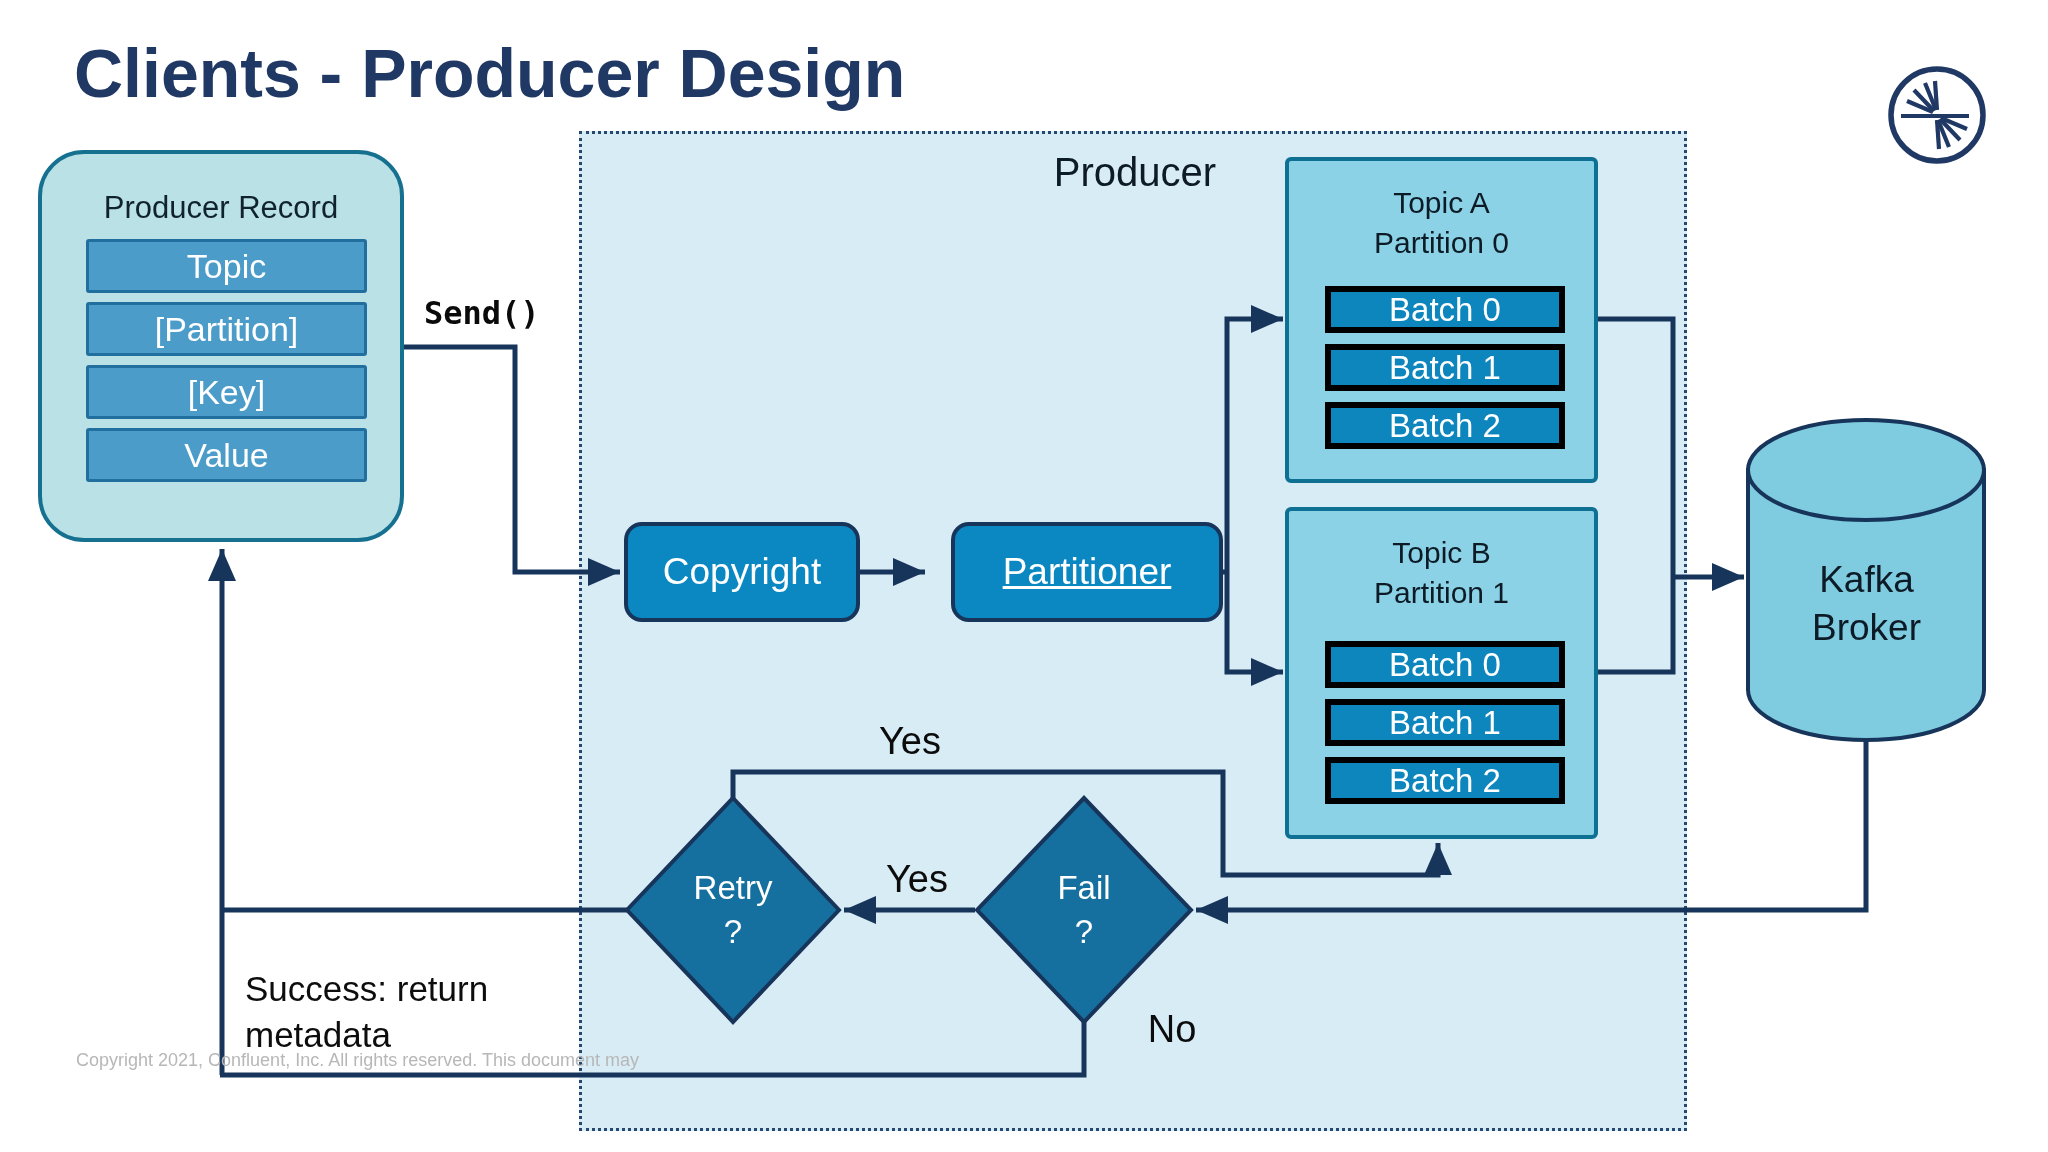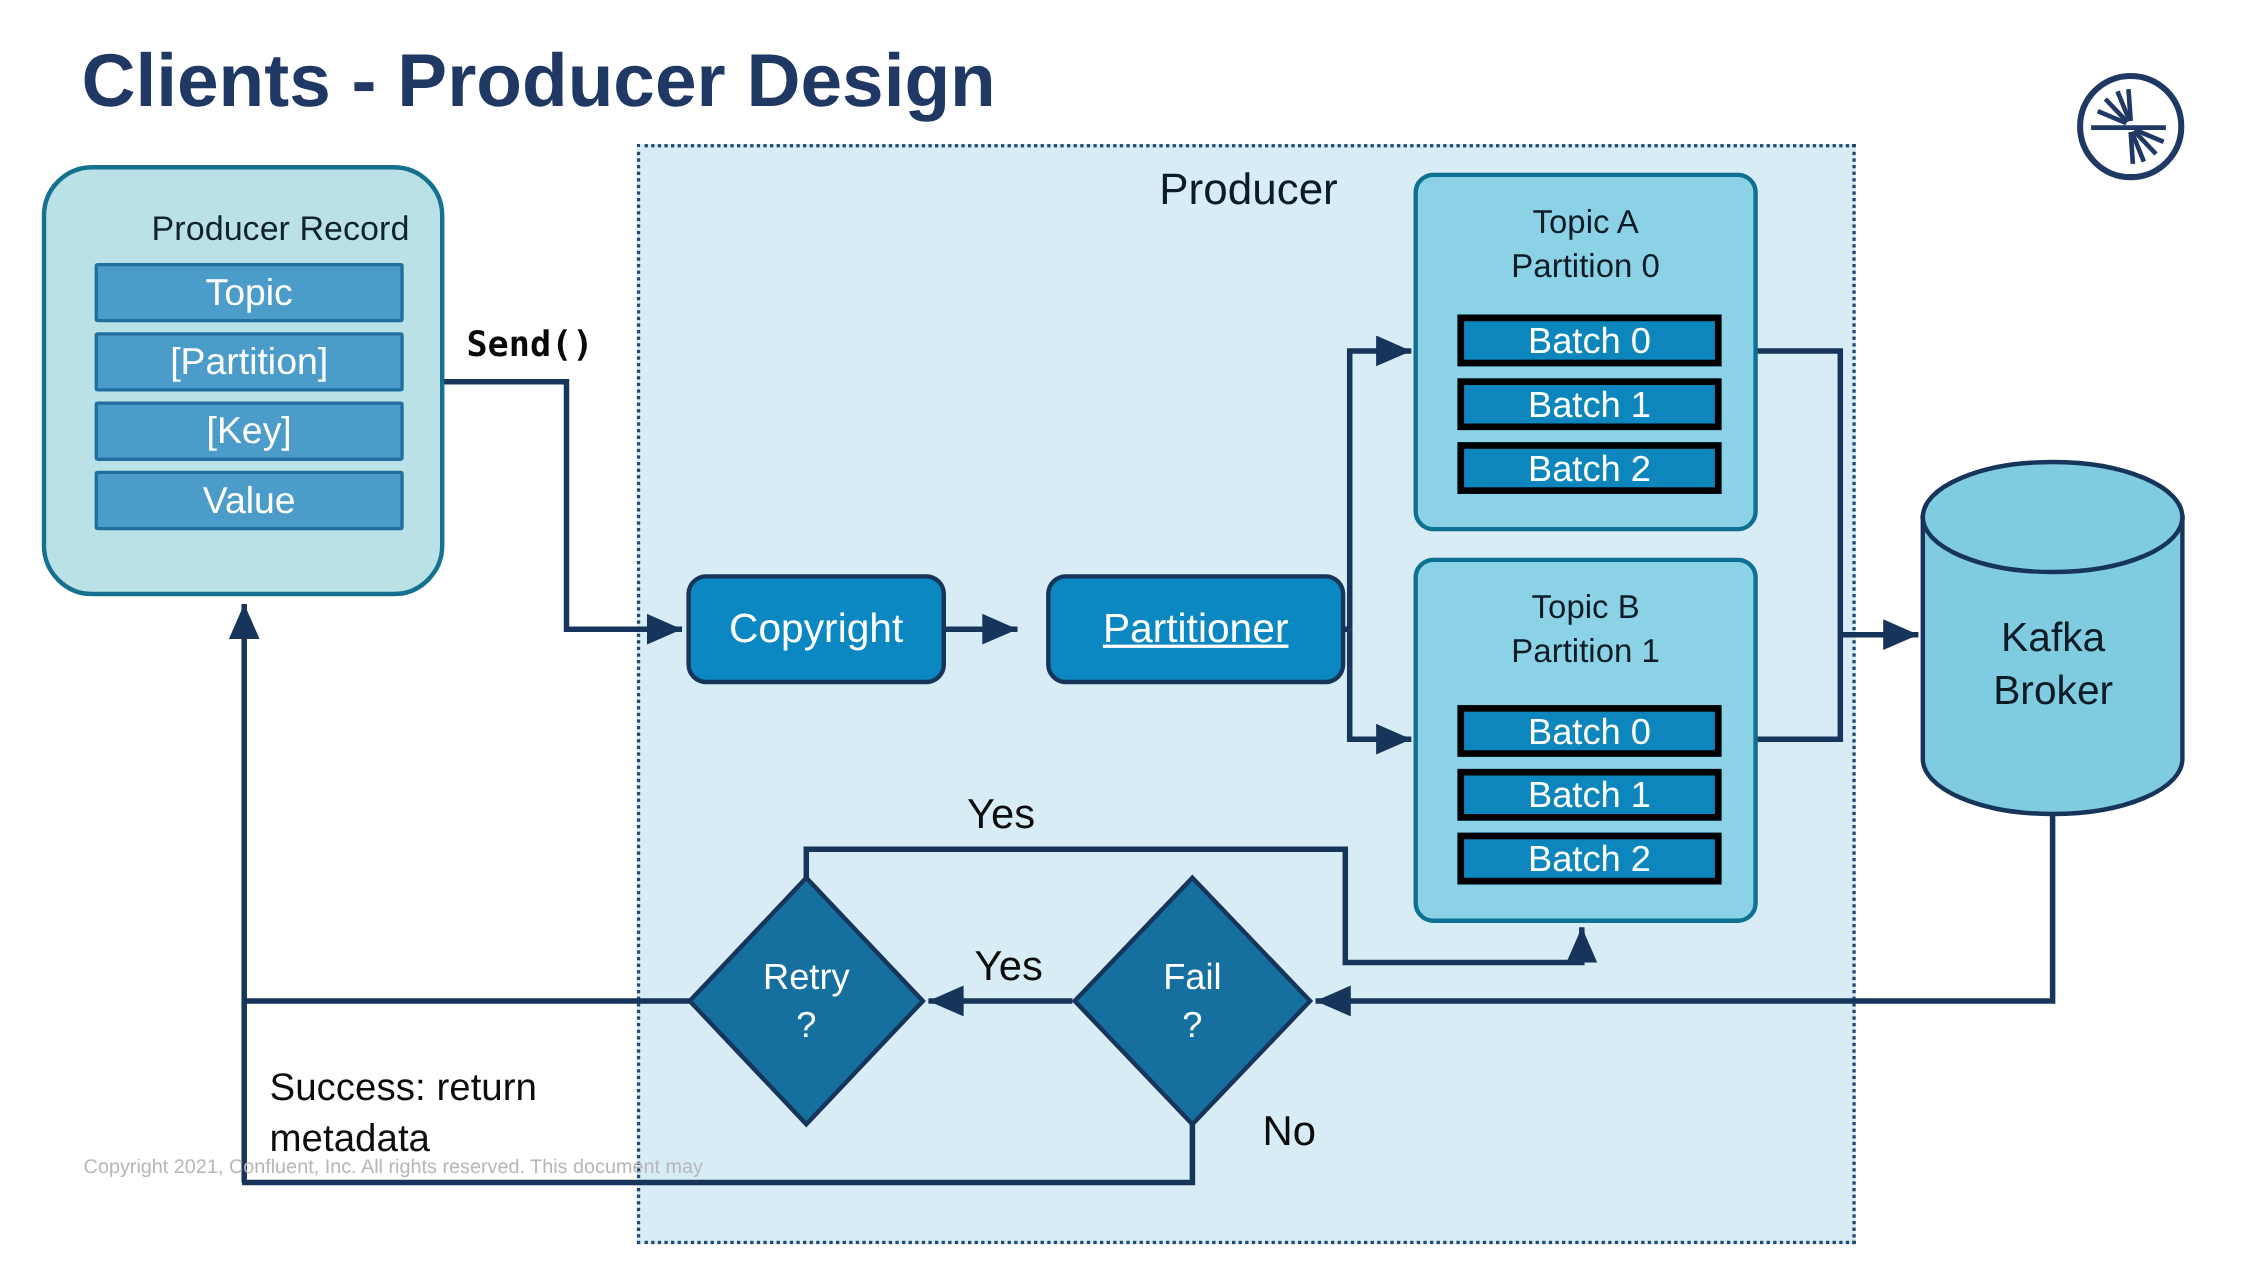--- a/index.html
+++ b/index.html
@@ -11,36 +11,36 @@
   .slide-title{left:74px;top:34px;font-size:68px;font-weight:bold;color:#203864;letter-spacing:0px;white-space:nowrap;}
 
   .producer-area{left:579px;top:131px;width:1108px;height:1000px;box-sizing:border-box;
                  background:#d8ecf5;border:3px dotted #24486e;z-index:1;}
   .producer-label{left:1040px;top:150px;width:190px;text-align:center;font-size:40px;color:#0d1b26;z-index:3;}
 
   .connector-svg{left:0;top:0;z-index:2;}
 
   .record-box{left:38px;top:150px;width:366px;height:392px;box-sizing:border-box;background:#b9e1e6;
               border:4px solid #15718f;border-radius:46px;z-index:3;}
-  .record-title{position:absolute;left:0;top:36px;width:100%;text-align:center;font-size:31px;color:#10222e;padding-left:34px;}
+  .record-title{position:absolute;left:0;top:36px;width:100%;text-align:center;font-size:31px;color:#10222e;}
   .record-rows{position:absolute;left:44px;top:85px;width:281px;display:flex;flex-direction:column;gap:9px;}
   .record-row{height:54px;box-sizing:border-box;background:#4c9cc9;border:3px solid #206f9f;border-radius:3px;
               display:flex;align-items:center;justify-content:center;color:#ffffff;font-size:34px;}
 
   .send-label{left:424px;top:294px;font-family:"DejaVu Sans Mono", monospace;font-weight:bold;
               font-size:32px;color:#0a0a0a;z-index:3;white-space:nowrap;}
 
   .process-box{width:236px;height:100px;box-sizing:border-box;background:#0b88c1;border:4px solid #17355a;
                border-radius:18px;display:flex;align-items:center;justify-content:center;color:#ffffff;
                font-size:37px;z-index:3;}
   .serializer{left:624px;top:522px;}
   .partitioner{left:951px;top:522px;width:272px;text-decoration:underline;}
 
   .topic-box{left:1285px;width:313px;box-sizing:border-box;background:#8bd2e6;border:4px solid #0e7093;
-             border-radius:18px;z-index:3;}
+             border-radius:6px;z-index:3;}
   .topic-a{top:157px;height:326px;}
   .topic-b{top:507px;height:332px;}
   .topic-title{position:absolute;left:0;top:22px;width:100%;text-align:center;font-size:30px;
                line-height:40px;color:#0d1b26;}
   .batch-list{position:absolute;left:36px;width:240px;display:flex;flex-direction:column;gap:11px;}
   .topic-a .batch-list{top:125px;}
   .topic-b .batch-list{top:130px;}
   .batch-row{height:47px;box-sizing:border-box;background:#0d85bd;border:6px solid #000000;
              display:flex;align-items:center;justify-content:center;color:#ffffff;font-size:33px;}
 

